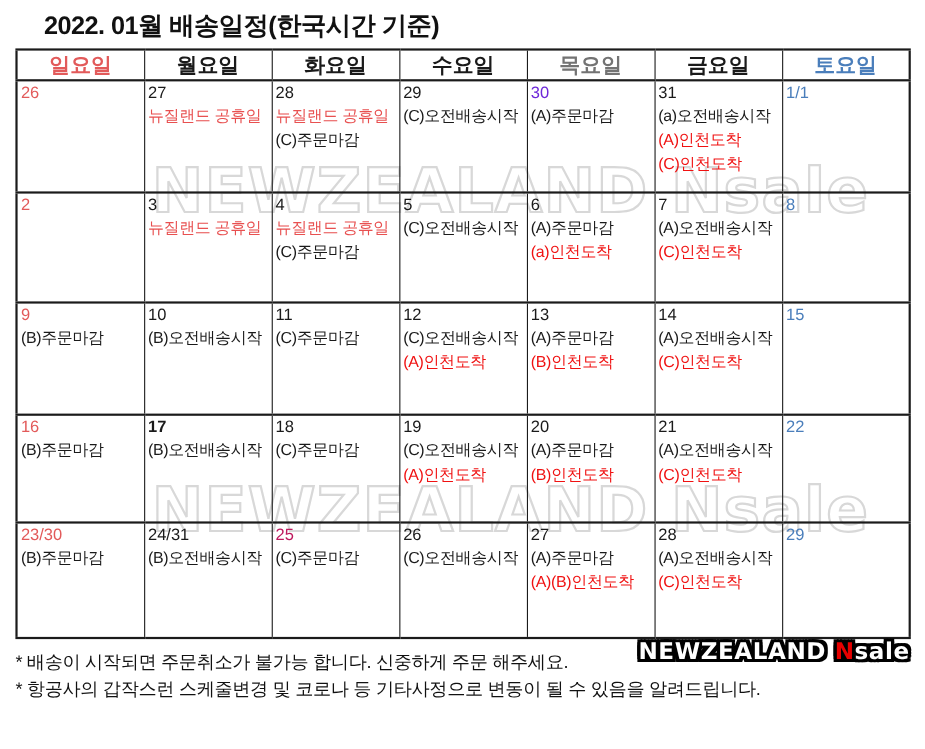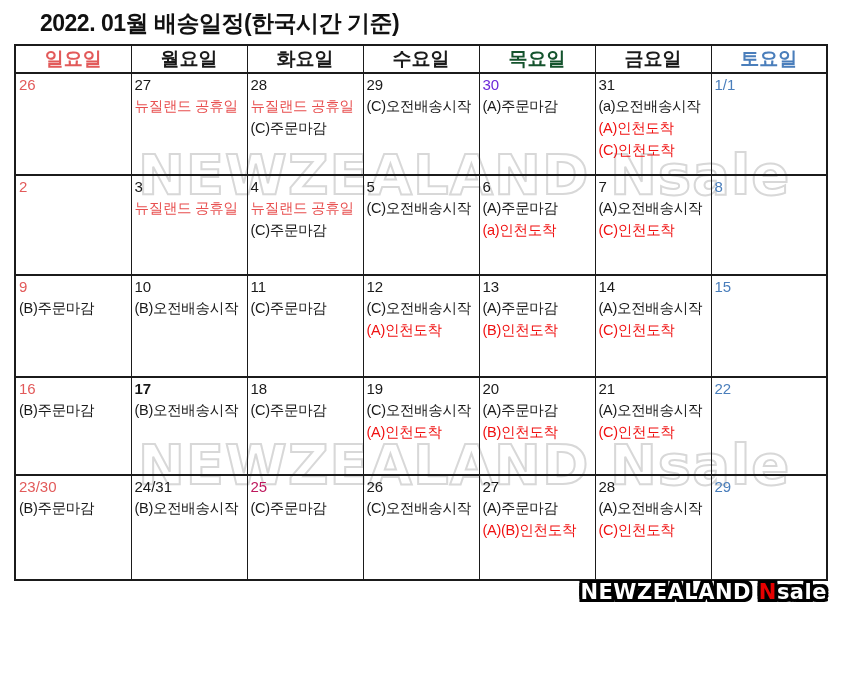--- a/index.html
+++ b/index.html
@@ -69,21 +69,21 @@
 <div class="cal-wrap">
   <div class="watermark wm1">NEWZEALAND Nsale</div>
   <div class="watermark wm2">NEWZEALAND Nsale</div>
   <table class="cal">
     <thead>
       <tr id="head-row">
           <th style="color: rgb(226, 90, 90);">일요일</th>
           <th style="color: rgb(26, 26, 26);">월요일</th>
           <th style="color: rgb(26, 26, 26);">화요일</th>
           <th style="color: rgb(26, 26, 26);">수요일</th>
-          <th style="color: #14532d;">목요일</th>
+          <th style="color: #737373;">목요일</th>
           <th style="color: rgb(26, 26, 26);">금요일</th>
           <th style="color: rgb(74, 126, 187); font-family: Liberation Serif, serif;">토요일</th>
         </tr>
     </thead>
     <tbody id="cal-body">
         <tr class="wk-r1">
           <td>
             <div class="date" style="color: rgb(226, 90, 90);">26</div>
           </td>
           <td>
@@ -239,14 +239,16 @@
             <div class="date" style="color: rgb(74, 126, 187);">29</div>
           </td>
         </tr>
       </tbody>
   </table>
 </div>
 
 <div class="notes">
   <div class="logo"><span>NEWZEALAND </span><span class="accent">N</span><span>sale</span></div>
   <div id="notes-lines">
+      <p>* 배송이 시작되면 주문취소가 불가능 합니다. 신중하게 주문 해주세요.</p>
+      <p>* 항공사의 갑작스런 스케줄변경 및 코로나 등 기타사정으로 변동이 될 수 있음을 알려드립니다.</p>
     </div>
 </div>
 
 </body></html>

